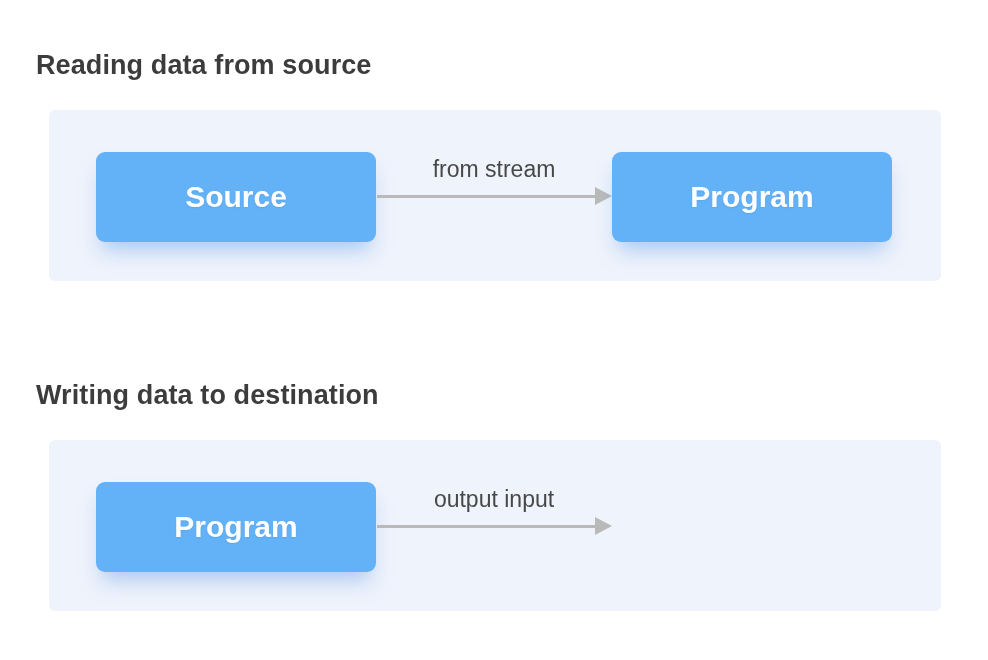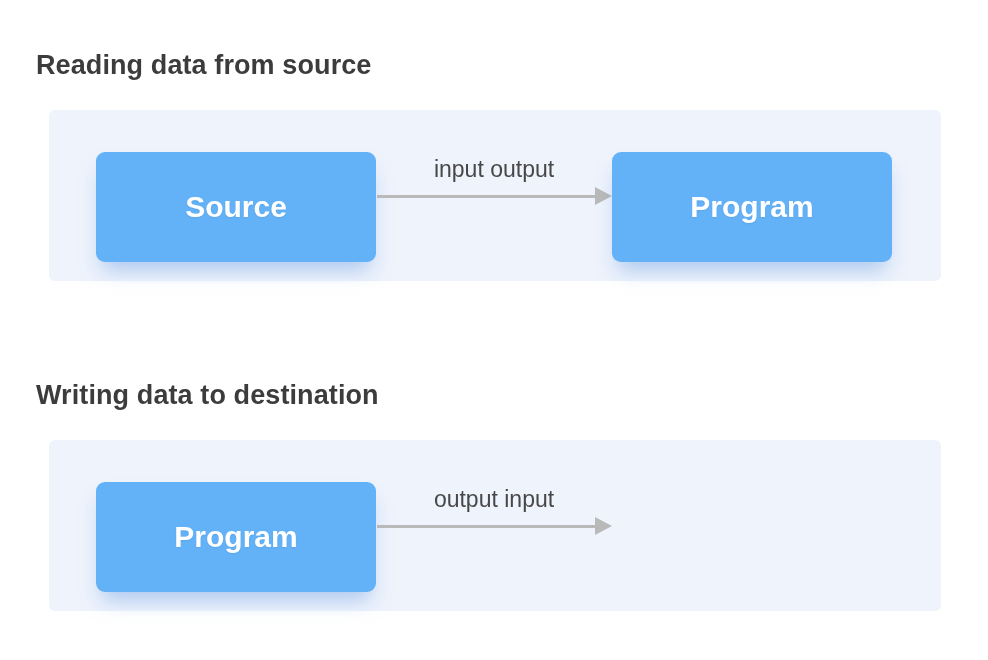--- a/index.html
+++ b/index.html
@@ -46,21 +46,21 @@
     top: 110px;
     width: 892px;
     height: 171px;
     background: var(--panel-bg);
     border-radius: 6px;
   }
   .node {
     position: absolute;
     top: 42px;
     width: 280px;
-    height: 110px;
+    height: 90px;
     background: var(--node-bg);
     border-radius: 9px;
     color: var(--node-text);
     font-size: 30px;
     font-weight: 700;
     display: flex;
     align-items: center;
     justify-content: center;
     box-shadow: 0 14px 20px -6px rgba(120, 165, 230, 0.55);
     text-shadow: 0 1px 2px rgba(0,0,0,0.06);
@@ -107,21 +107,21 @@
 </head>
 <body>
 
 <div class="canvas">
 
   <div class="diagram-section s1">
     <h2 class="heading">Reading data from source</h2>
     <div class="panel">
       <div class="node left">Source</div>
       <div class="flow">
-        <div class="flow-label">input output</div>
+        <div class="flow-label">from stream</div>
         <div class="arrow-line"></div>
         <div class="arrow-head"></div>
       </div>
       <div class="node right">Program</div>
     </div>
   </div>
 
   <div class="diagram-section s2">
     <h2 class="heading">Writing data to destination</h2>
     <div class="panel">

